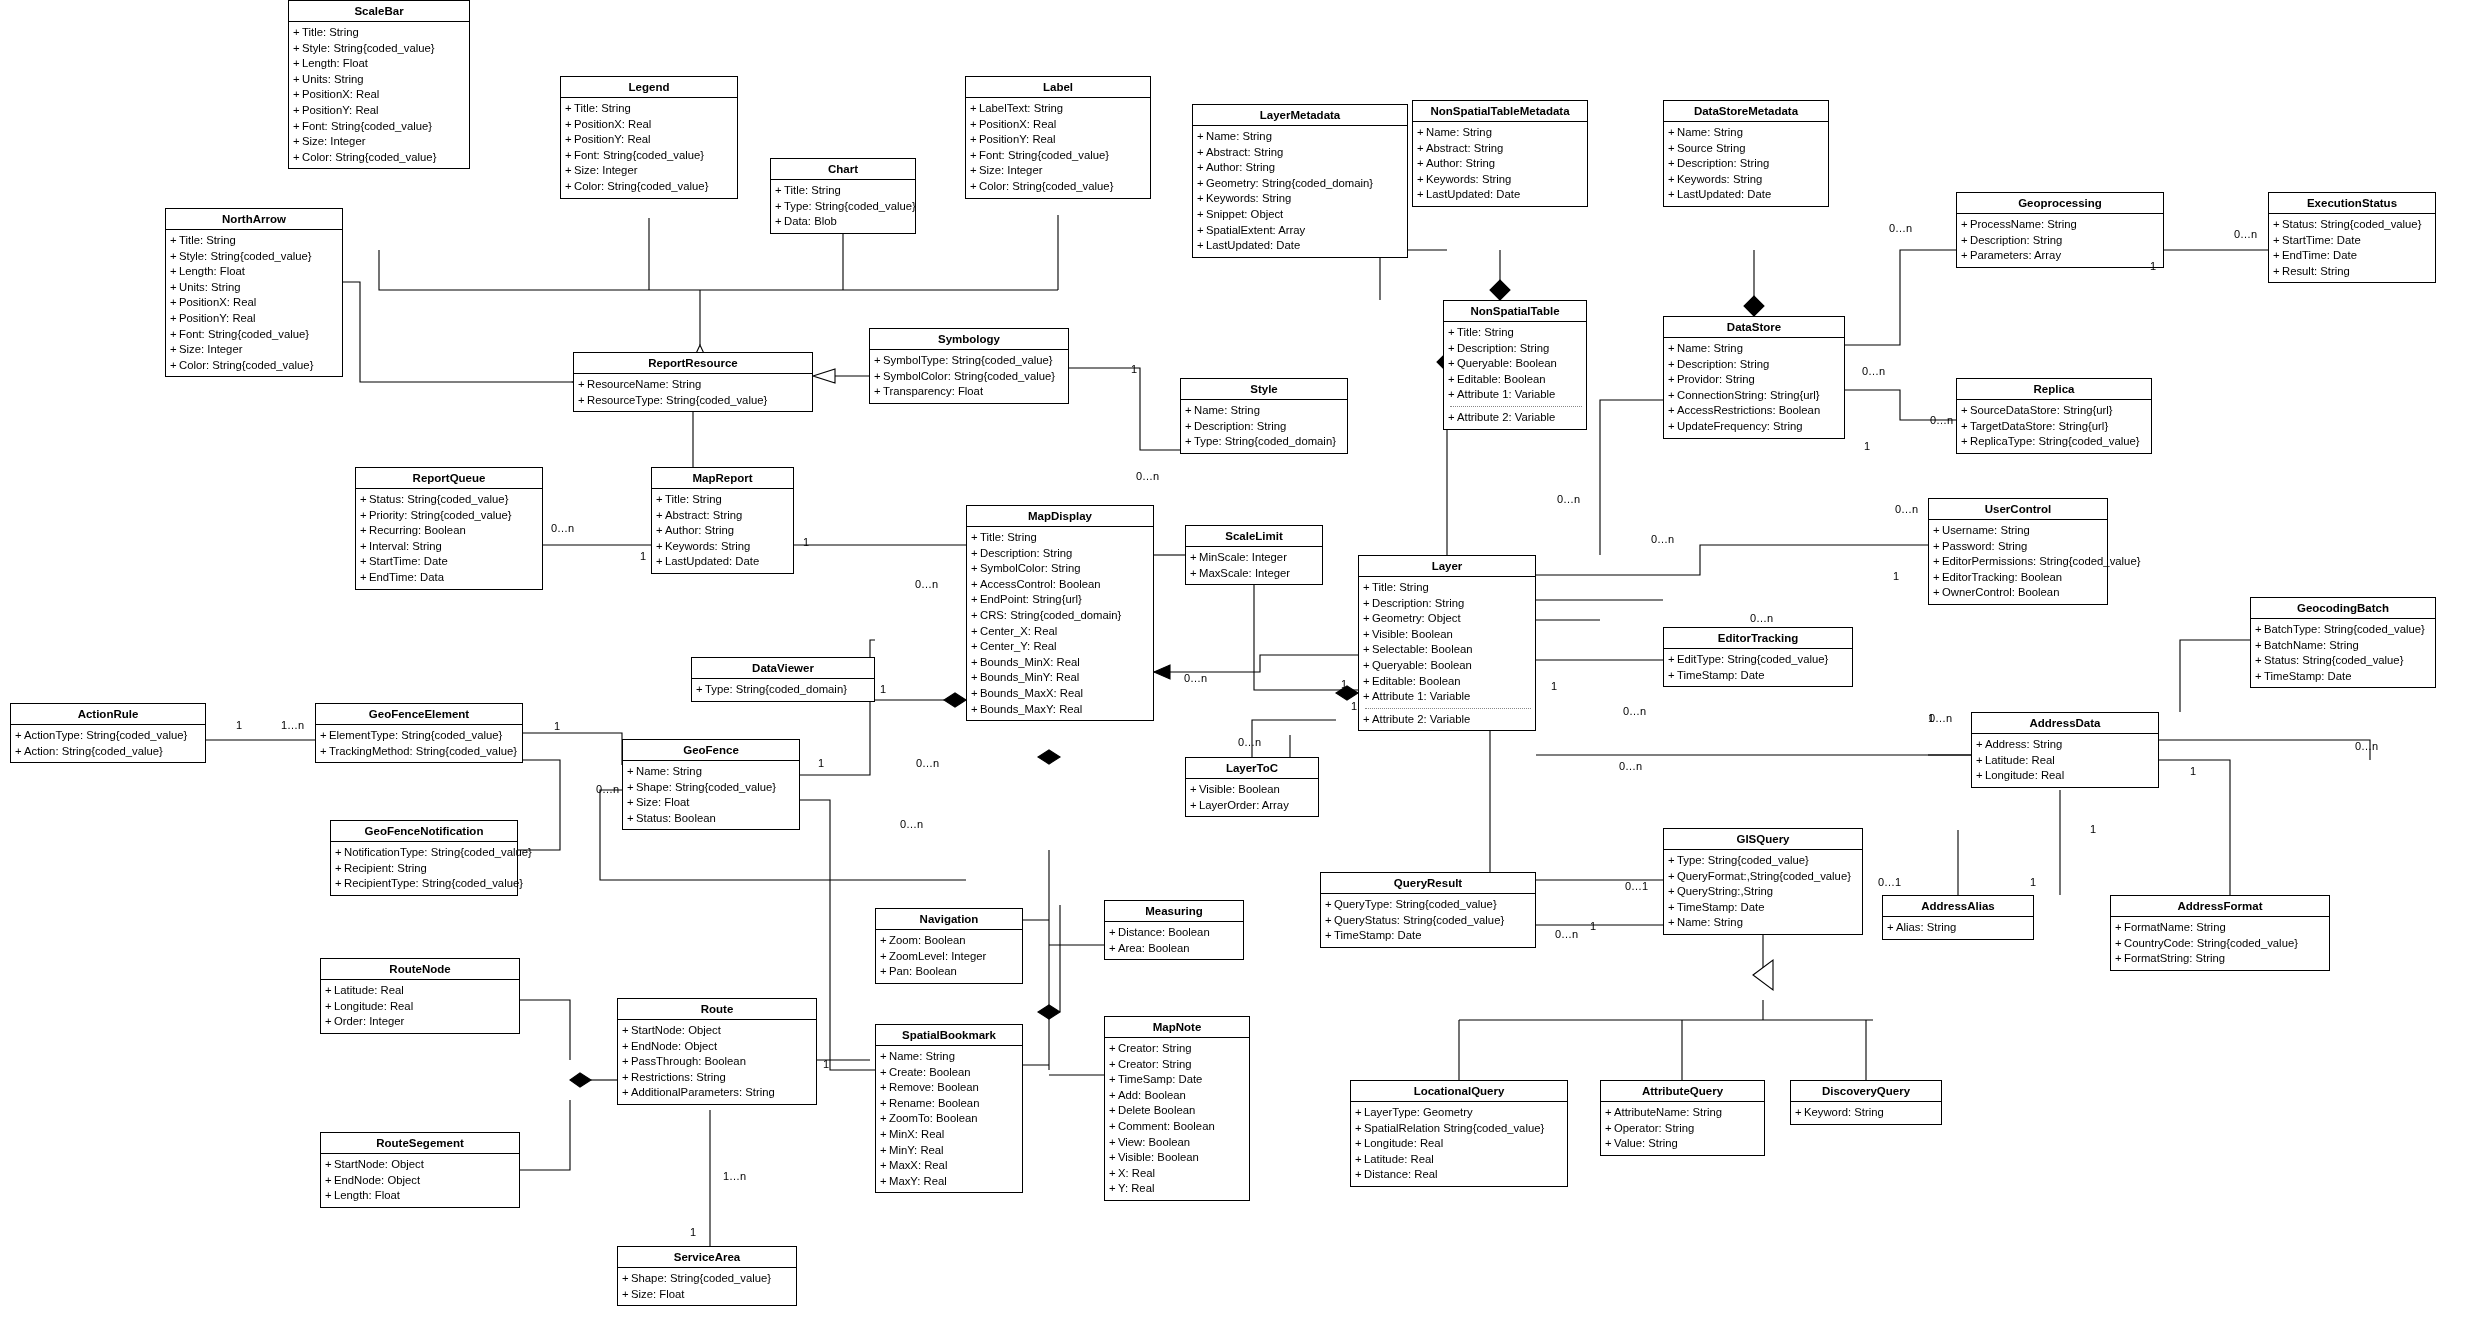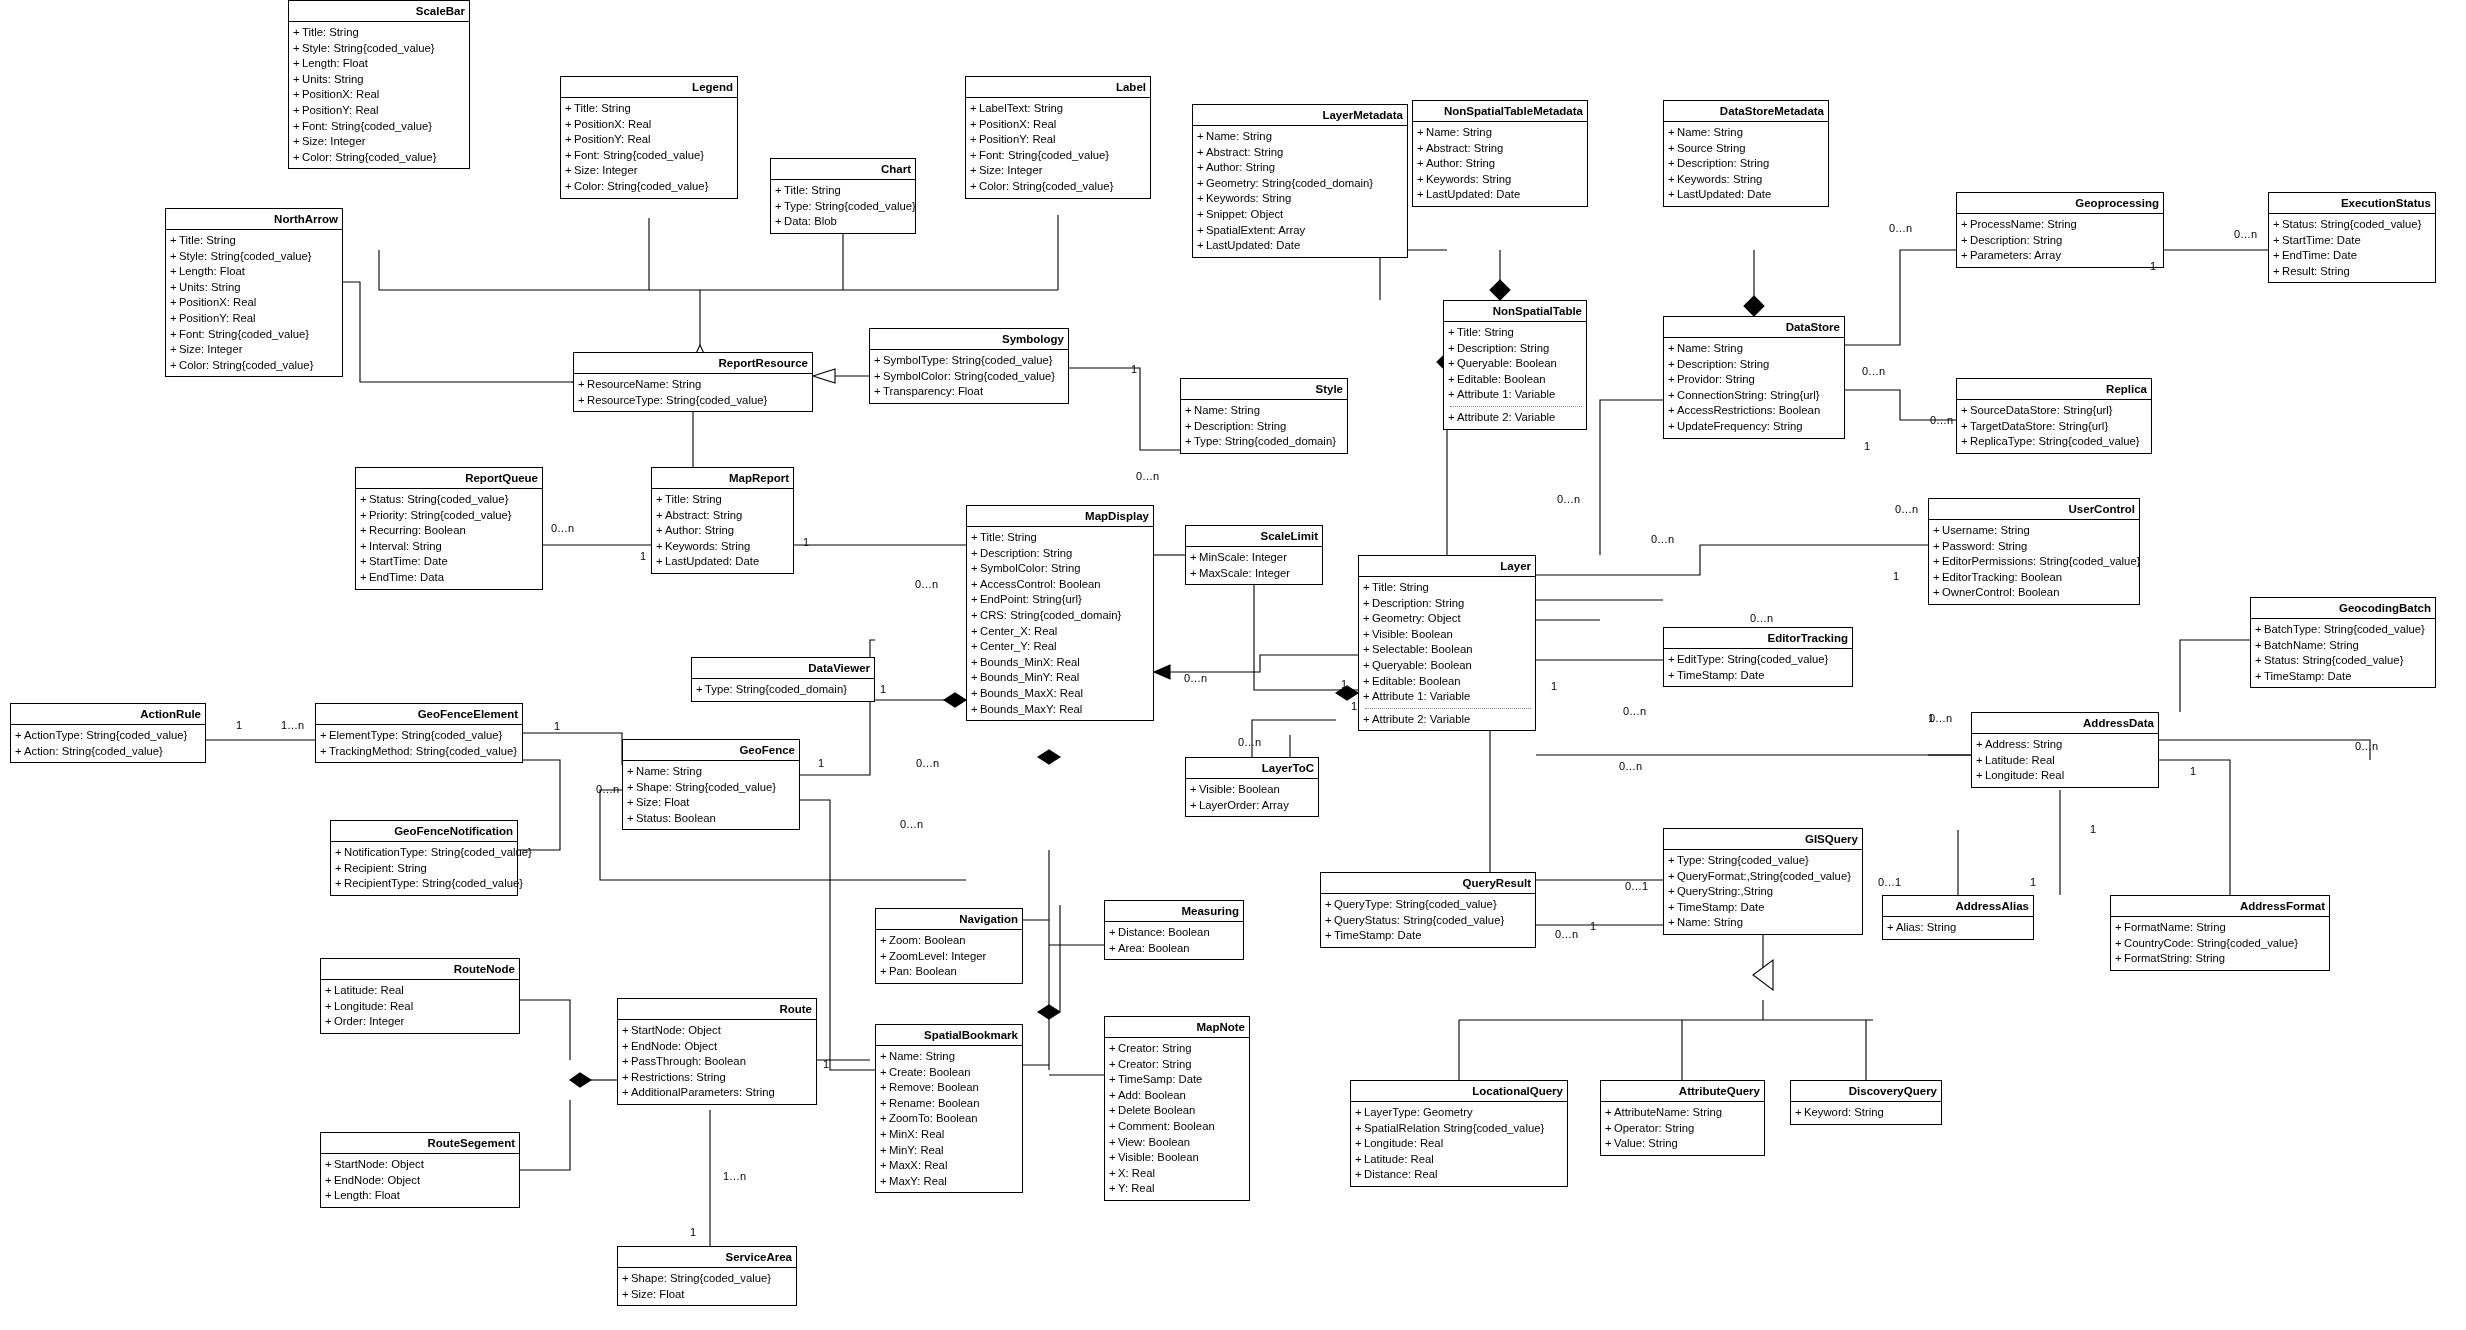--- a/index.html
+++ b/index.html
@@ -29,21 +29,21 @@
   }
   .uml-class {
     position: absolute;
     border: 1px solid #000;
     background: #fff;
     box-sizing: border-box;
     font-size: 11.5px;
     color: #000;
   }
   .uml-title {
-    text-align: right;
+    text-align: center;
     font-weight: bold;
     padding: 4px 4px 4px 4px;
     border-bottom: 1px solid #000;
     font-size: 11.5px;
     line-height: 12px;
     white-space: nowrap;
   }
   .uml-attrs {
     padding: 3px 2px 3px 4px;
   }
@@ -334,21 +334,21 @@
         </div>
       </div>
       <div class="uml-class" style="left: 1180px; top: 378px; width: 168px;">
         <div class="uml-title">Style</div>
         <div class="uml-attrs">
           <div class="uml-attr"><span class="plus">+</span><span>Name: String</span></div>
           <div class="uml-attr"><span class="plus">+</span><span>Description: String</span></div>
           <div class="uml-attr"><span class="plus">+</span><span>Type: String{coded_domain}</span></div>
         </div>
       </div>
-      <div class="uml-class" style="left: 1928px; top: 498px; width: 212px;">
+      <div class="uml-class" style="left: 1928px; top: 498px; width: 180px;">
         <div class="uml-title">UserControl</div>
         <div class="uml-attrs">
           <div class="uml-attr"><span class="plus">+</span><span>Username: String</span></div>
           <div class="uml-attr"><span class="plus">+</span><span>Password: String</span></div>
           <div class="uml-attr"><span class="plus">+</span><span>EditorPermissions: String{coded_value}</span></div>
           <div class="uml-attr"><span class="plus">+</span><span>EditorTracking: Boolean</span></div>
           <div class="uml-attr"><span class="plus">+</span><span>OwnerControl: Boolean</span></div>
         </div>
       </div>
       <div class="uml-class" style="left: 355px; top: 467px; width: 188px;">

